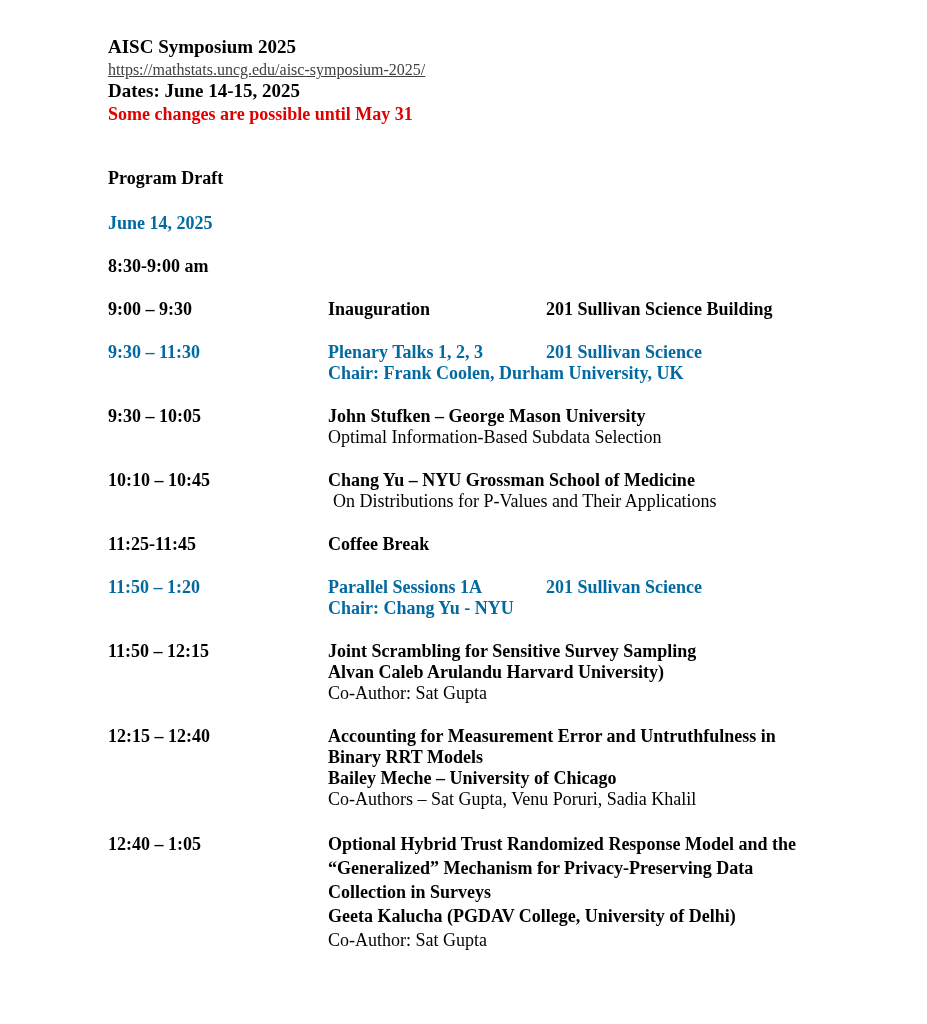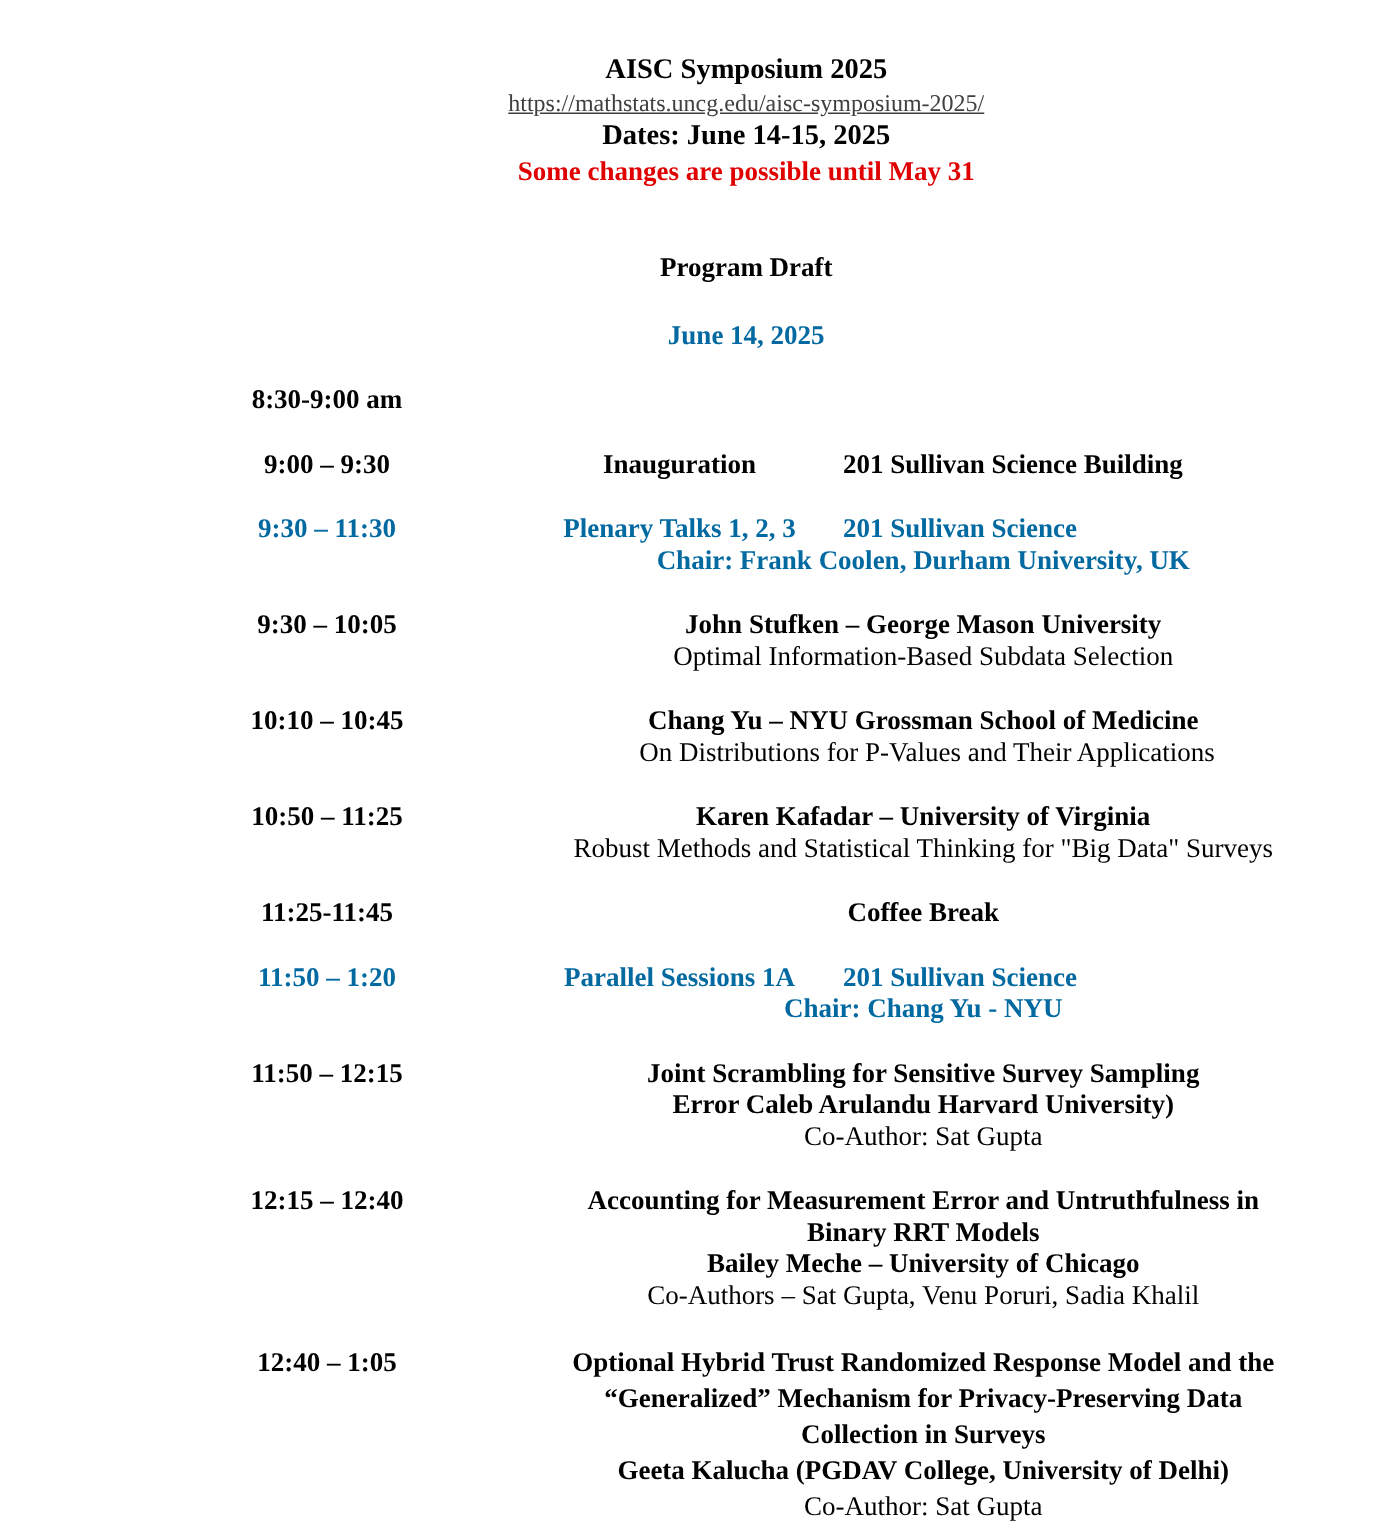--- a/index.html
+++ b/index.html
@@ -12,21 +12,20 @@
     height: 1024px;
     font-family: "Liberation Serif", serif;
     color: #000000;
     overflow: hidden;
   }
   .page {
     box-sizing: border-box;
     width: 927px;
     height: 1024px;
     padding: 34px 40px 0 108px;
-    text-align: center;
   }
   .doc-title {
     font-size: 19px;
     line-height: 25px;
     font-weight: bold;
   }
   .doc-url a {
     font-size: 16px;
     line-height: 21px;
     color: #404040;
@@ -55,21 +54,20 @@
     line-height: 21px;
     font-weight: bold;
     color: #0369a1;
     margin-bottom: 22px;
   }
   .row {
     display: flex;
     font-size: 18px;
     line-height: 21px;
     margin-bottom: 22px;
-    gap: 16px;
   }
   .row:last-child { margin-bottom: 18px; }
   .time {
     width: 220px;
     flex-shrink: 0;
     font-weight: bold;
   }
   .content { flex: 1; min-width: 0; }
   .evloc { display: flex; }
   .event {
@@ -139,27 +137,20 @@
   </div>
 
   <div class="row">
     <div class="time">10:10 – 10:45</div>
     <div class="content">
       <div class="bold">Chang Yu – NYU Grossman School of Medicine</div>
       <div class="regular indent">On Distributions for P-Values and Their Applications</div>
     </div>
   </div>
 
-  <div class="row">
-    <div class="time">10:50 – 11:25</div>
-    <div class="content">
-      <div class="bold">Karen Kafadar – University of Virginia</div>
-      <div class="regular">Robust Methods and Statistical Thinking for "Big Data" Surveys</div>
-    </div>
-  </div>
 
   <div class="row">
     <div class="time">11:25-11:45</div>
     <div class="content">
       <div class="bold">Coffee Break</div>
     </div>
   </div>
 
   <div class="row red">
     <div class="time">11:50 – 1:20</div>
@@ -169,21 +160,21 @@
         <span class="location">201 Sullivan Science</span>
       </div>
       <div class="bold">Chair: Chang Yu - NYU</div>
     </div>
   </div>
 
   <div class="row">
     <div class="time">11:50 – 12:15</div>
     <div class="content">
       <div class="bold">Joint Scrambling for Sensitive Survey Sampling</div>
-      <div class="bold">Error Caleb Arulandu Harvard University)</div>
+      <div class="bold">Alvan Caleb Arulandu Harvard University)</div>
       <div class="regular">Co-Author: Sat Gupta</div>
     </div>
   </div>
 
   <div class="row">
     <div class="time">12:15 – 12:40</div>
     <div class="content">
       <div class="bold">Accounting for Measurement Error and Untruthfulness in</div>
       <div class="bold">Binary RRT Models</div>
       <div class="bold">Bailey Meche – University of Chicago</div>

